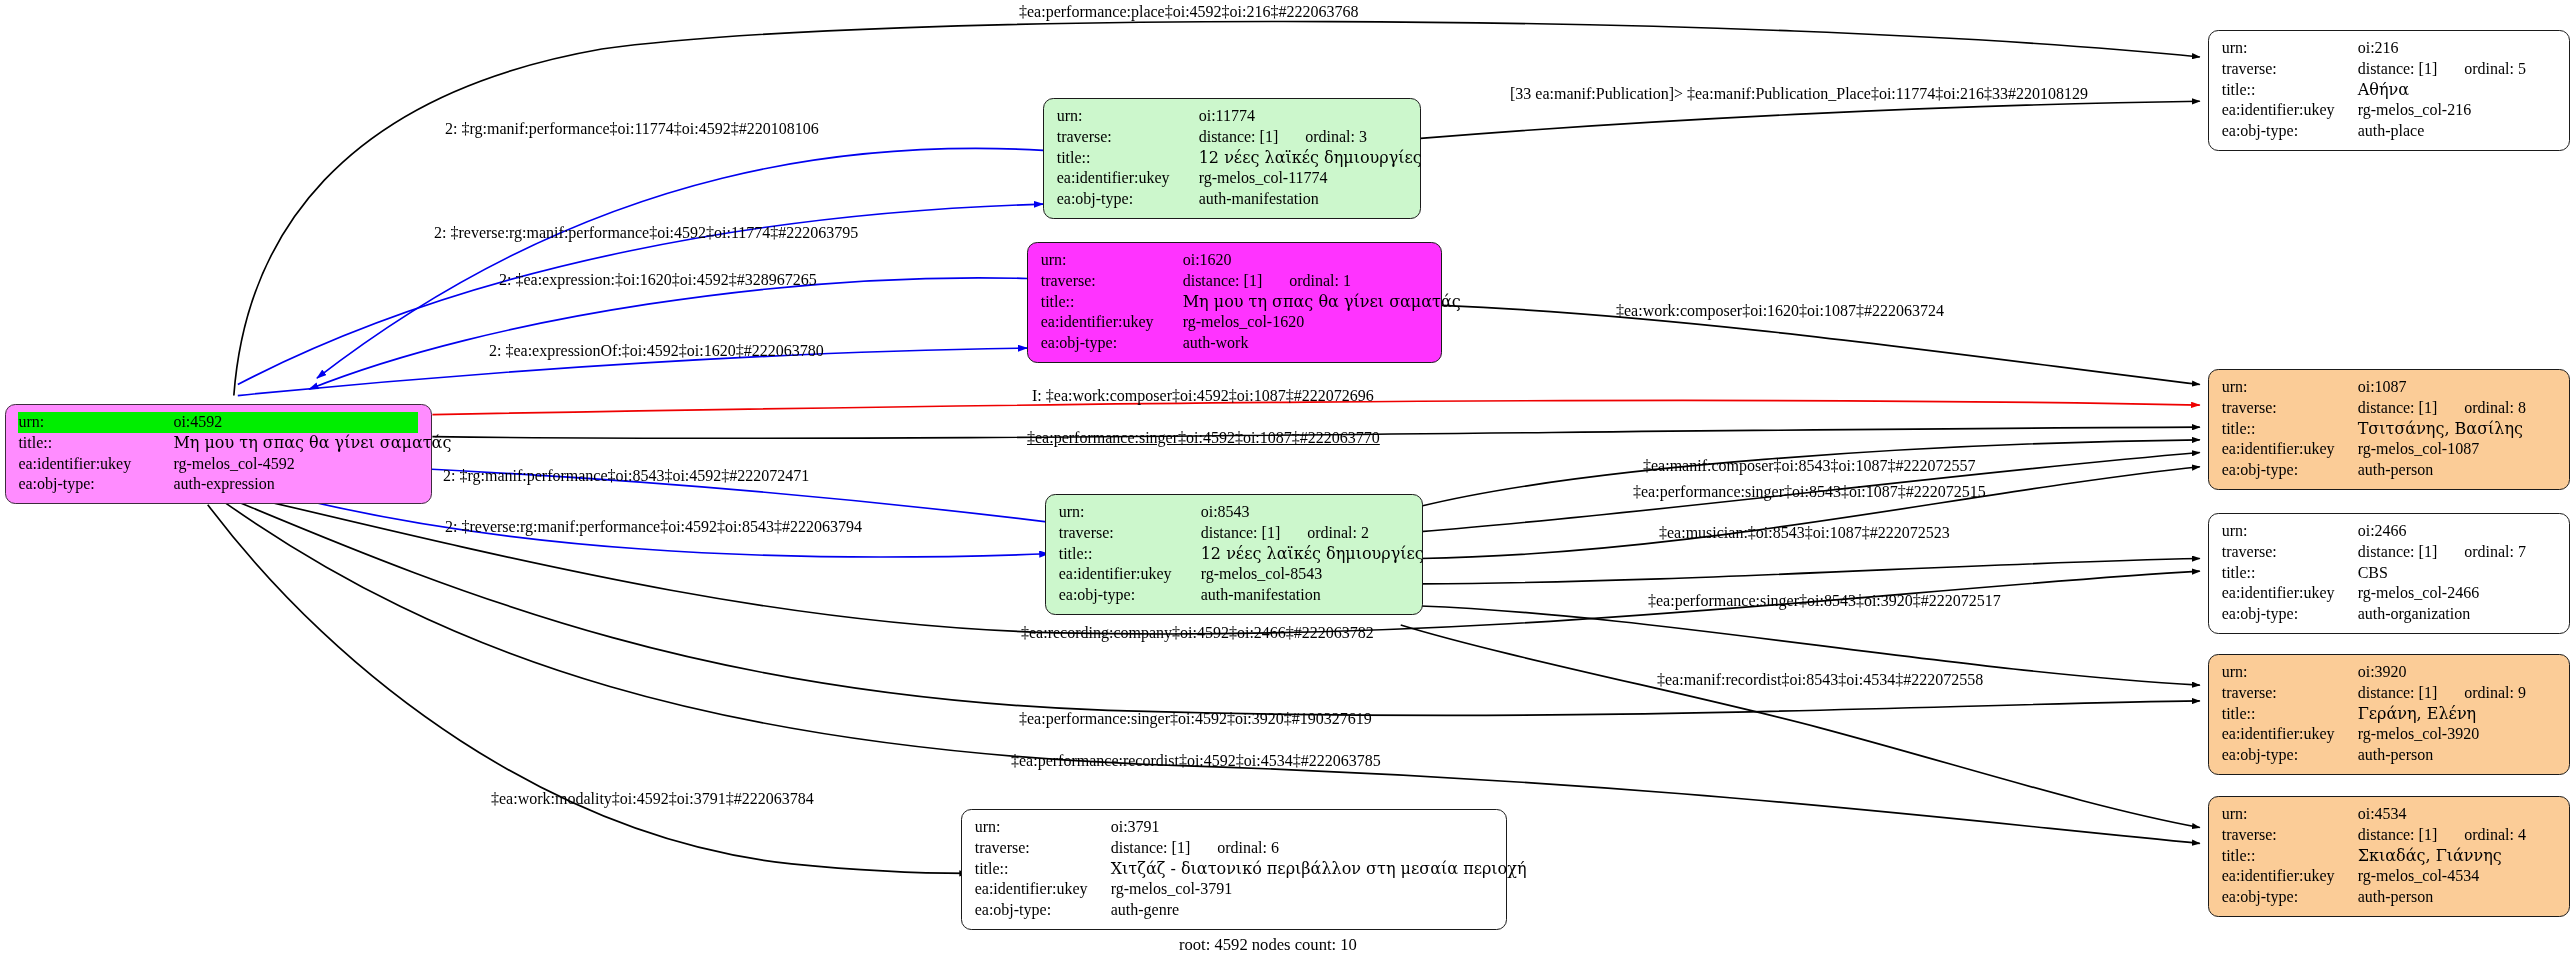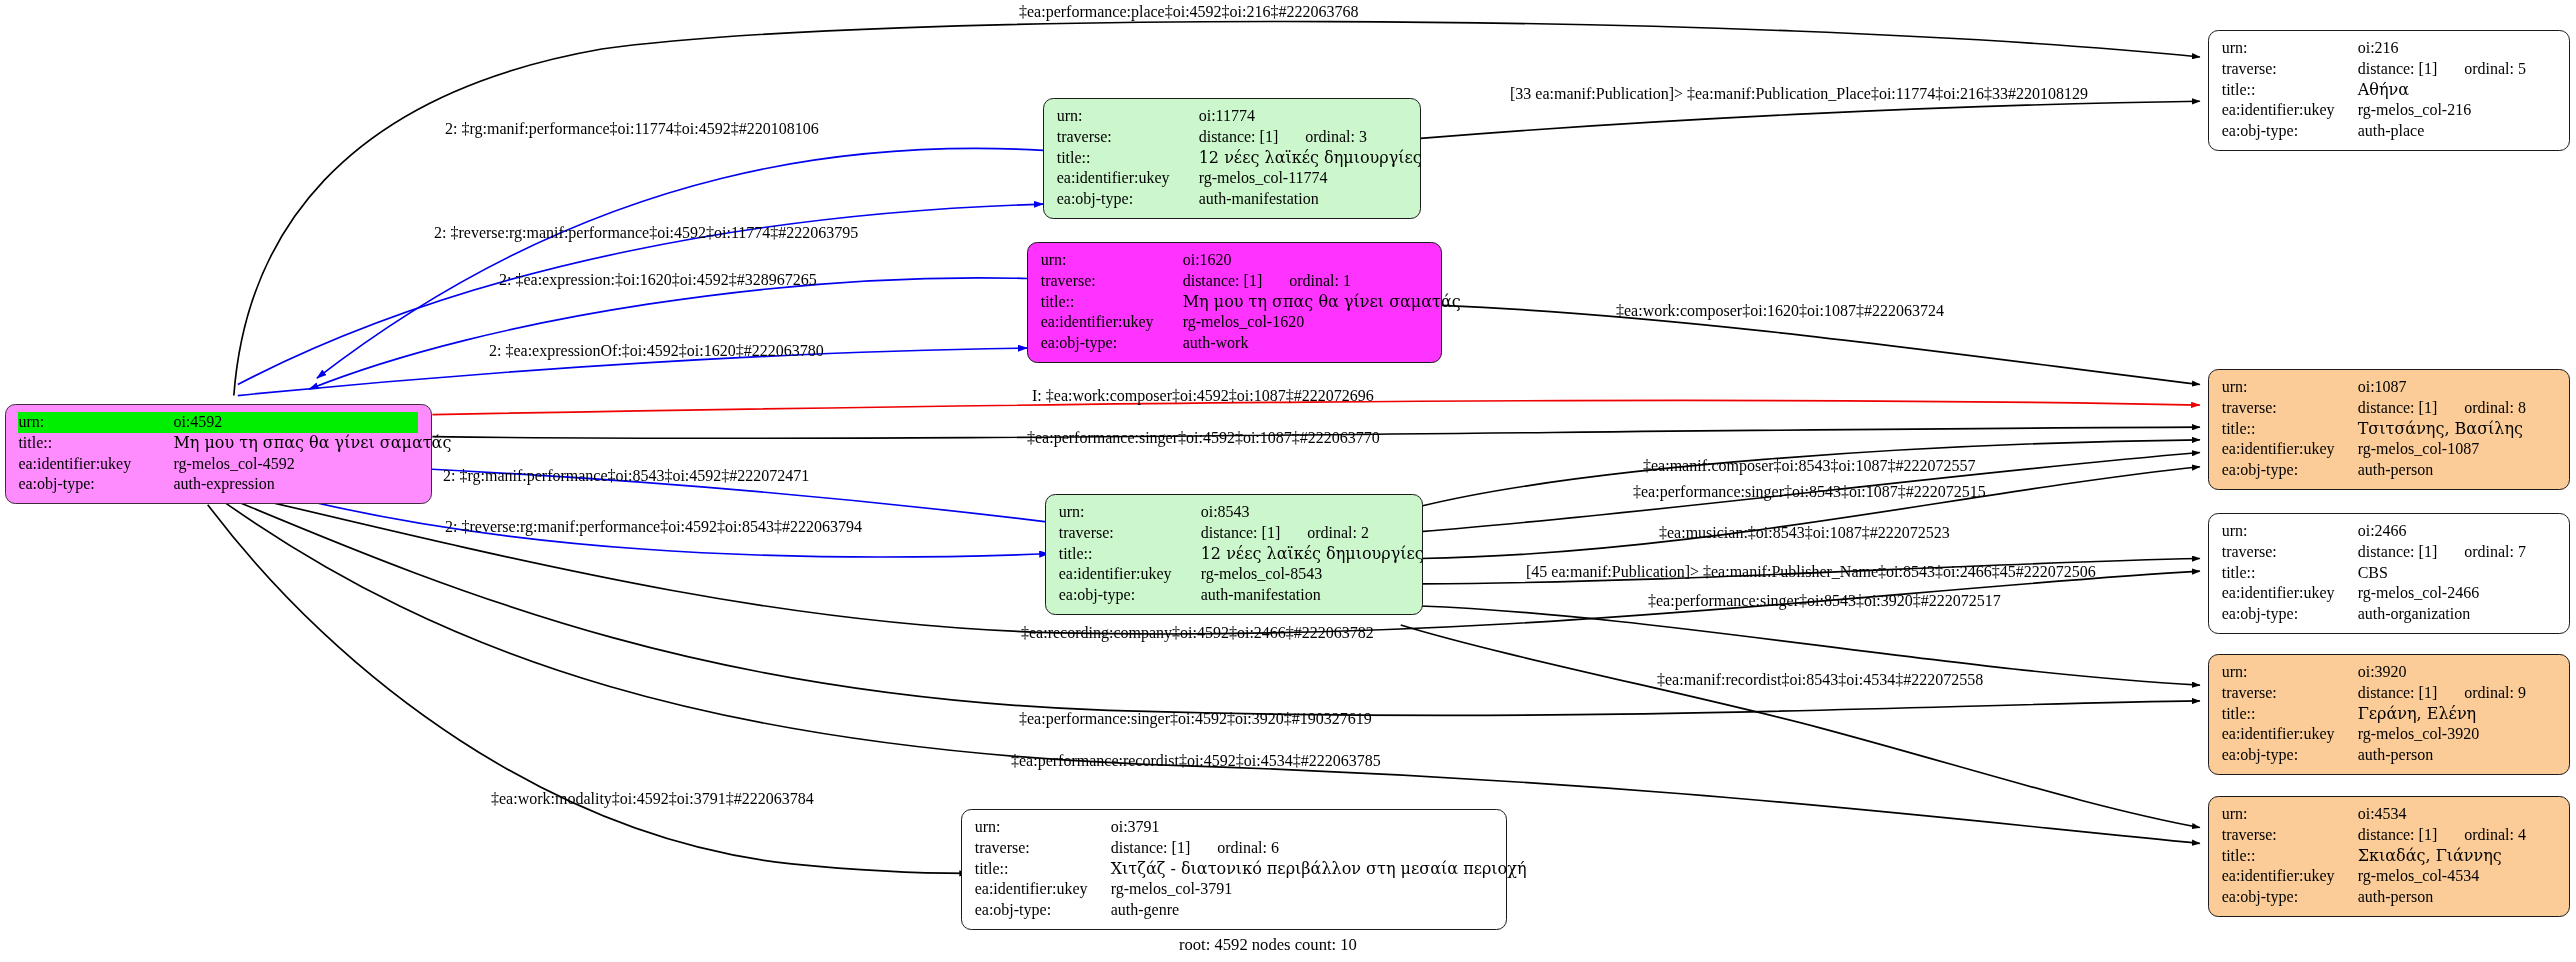--- a/index.html
+++ b/index.html
@@ -362,27 +362,26 @@
   </div>
 
   <div class="edge-label" style="left:1019px; top:3.2px;">‡ea:performance:place‡oi:4592‡oi:216‡#222063768</div>
   <div class="edge-label" style="left:445px;  top:120px;">2: ‡rg:manif:performance‡oi:11774‡oi:4592‡#220108106</div>
   <div class="edge-label" style="left:1510px; top:85px;">[33 ea:manif:Publication]&gt; ‡ea:manif:Publication_Place‡oi:11774‡oi:216‡33#220108129</div>
   <div class="edge-label" style="left:434px;  top:224px;">2: ‡reverse:rg:manif:performance‡oi:4592‡oi:11774‡#222063795</div>
   <div class="edge-label" style="left:499px;  top:271px;">2: ‡ea:expression:‡oi:1620‡oi:4592‡#328967265</div>
   <div class="edge-label" style="left:489px;  top:342px;">2: ‡ea:expressionOf:‡oi:4592‡oi:1620‡#222063780</div>
   <div class="edge-label" style="left:1616px; top:302px;">‡ea:work:composer‡oi:1620‡oi:1087‡#222063724</div>
   <div class="edge-label" style="left:1032px; top:387px;">I: ‡ea:work:composer‡oi:4592‡oi:1087‡#222072696</div>
-  <div class="edge-label" style="left:1027px; top:429px;">‡ea:performance:singer‡oi:4592‡oi:1087‡#222063770</div>
+  <div class="edge-label" style="left:1027px; top:429px;text-decoration:underline;">‡ea:performance:singer‡oi:4592‡oi:1087‡#222063770</div>
   <div class="edge-label" style="left:443px;  top:467px;">2: ‡rg:manif:performance‡oi:8543‡oi:4592‡#222072471</div>
   <div class="edge-label" style="left:1643px; top:457px;">‡ea:manif:composer‡oi:8543‡oi:1087‡#222072557</div>
   <div class="edge-label" style="left:445px;  top:518px;">2: ‡reverse:rg:manif:performance‡oi:4592‡oi:8543‡#222063794</div>
   <div class="edge-label" style="left:1633px; top:483px;">‡ea:performance:singer‡oi:8543‡oi:1087‡#222072515</div>
   <div class="edge-label" style="left:1659px; top:524px;">‡ea:musician:‡oi:8543‡oi:1087‡#222072523</div>
-  <div class="edge-label" style="left:1526px; top:563px;">[45 ea:manif:Publication]&gt; ‡ea:manif:Publisher_Name‡oi:8543‡oi:2466‡45#222072506</div>
   <div class="edge-label" style="left:1648px; top:592px;">‡ea:performance:singer‡oi:8543‡oi:3920‡#222072517</div>
   <div class="edge-label" style="left:1021px; top:624px;">‡ea:recording:company‡oi:4592‡oi:2466‡#222063782</div>
   <div class="edge-label" style="left:1657px; top:671px;">‡ea:manif:recordist‡oi:8543‡oi:4534‡#222072558</div>
   <div class="edge-label" style="left:1019px; top:710px;">‡ea:performance:singer‡oi:4592‡oi:3920‡#190327619</div>
   <div class="edge-label" style="left:1011px; top:752px;">‡ea:performance:recordist‡oi:4592‡oi:4534‡#222063785</div>
   <div class="edge-label" style="left:491px;  top:790px;">‡ea:work:modality‡oi:4592‡oi:3791‡#222063784</div>
 
   <div class="caption" style="left:1179px; top:935px;">root: 4592 nodes count: 10</div>
 
 </div>

